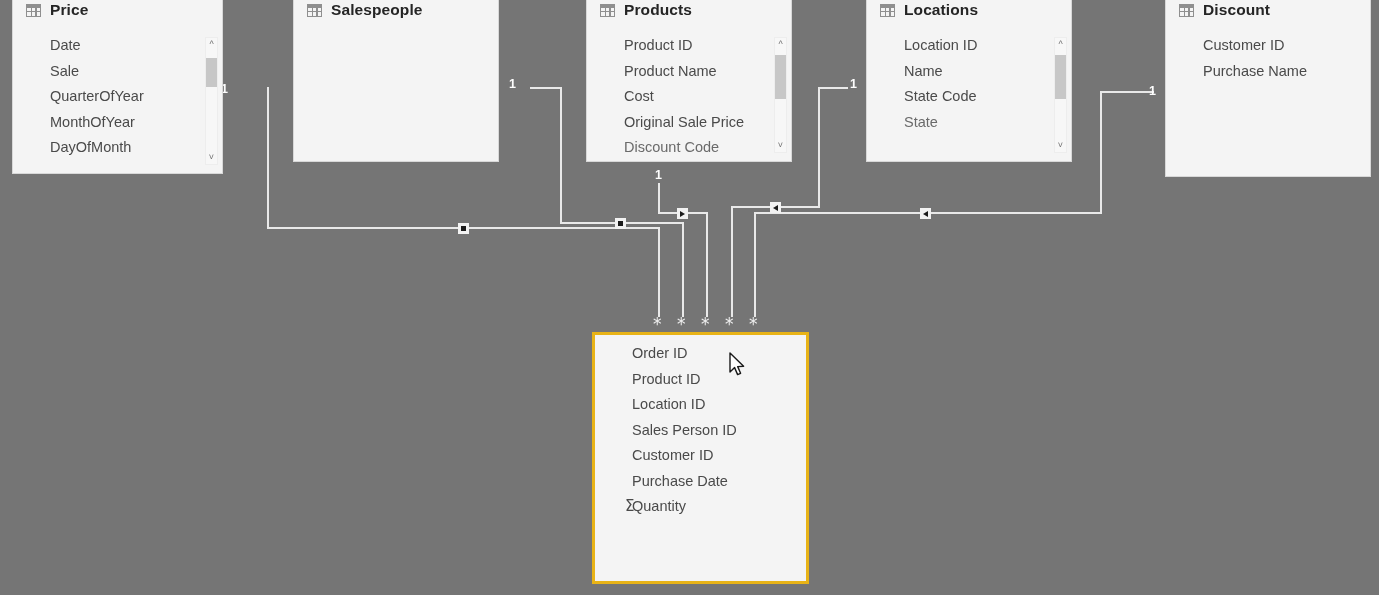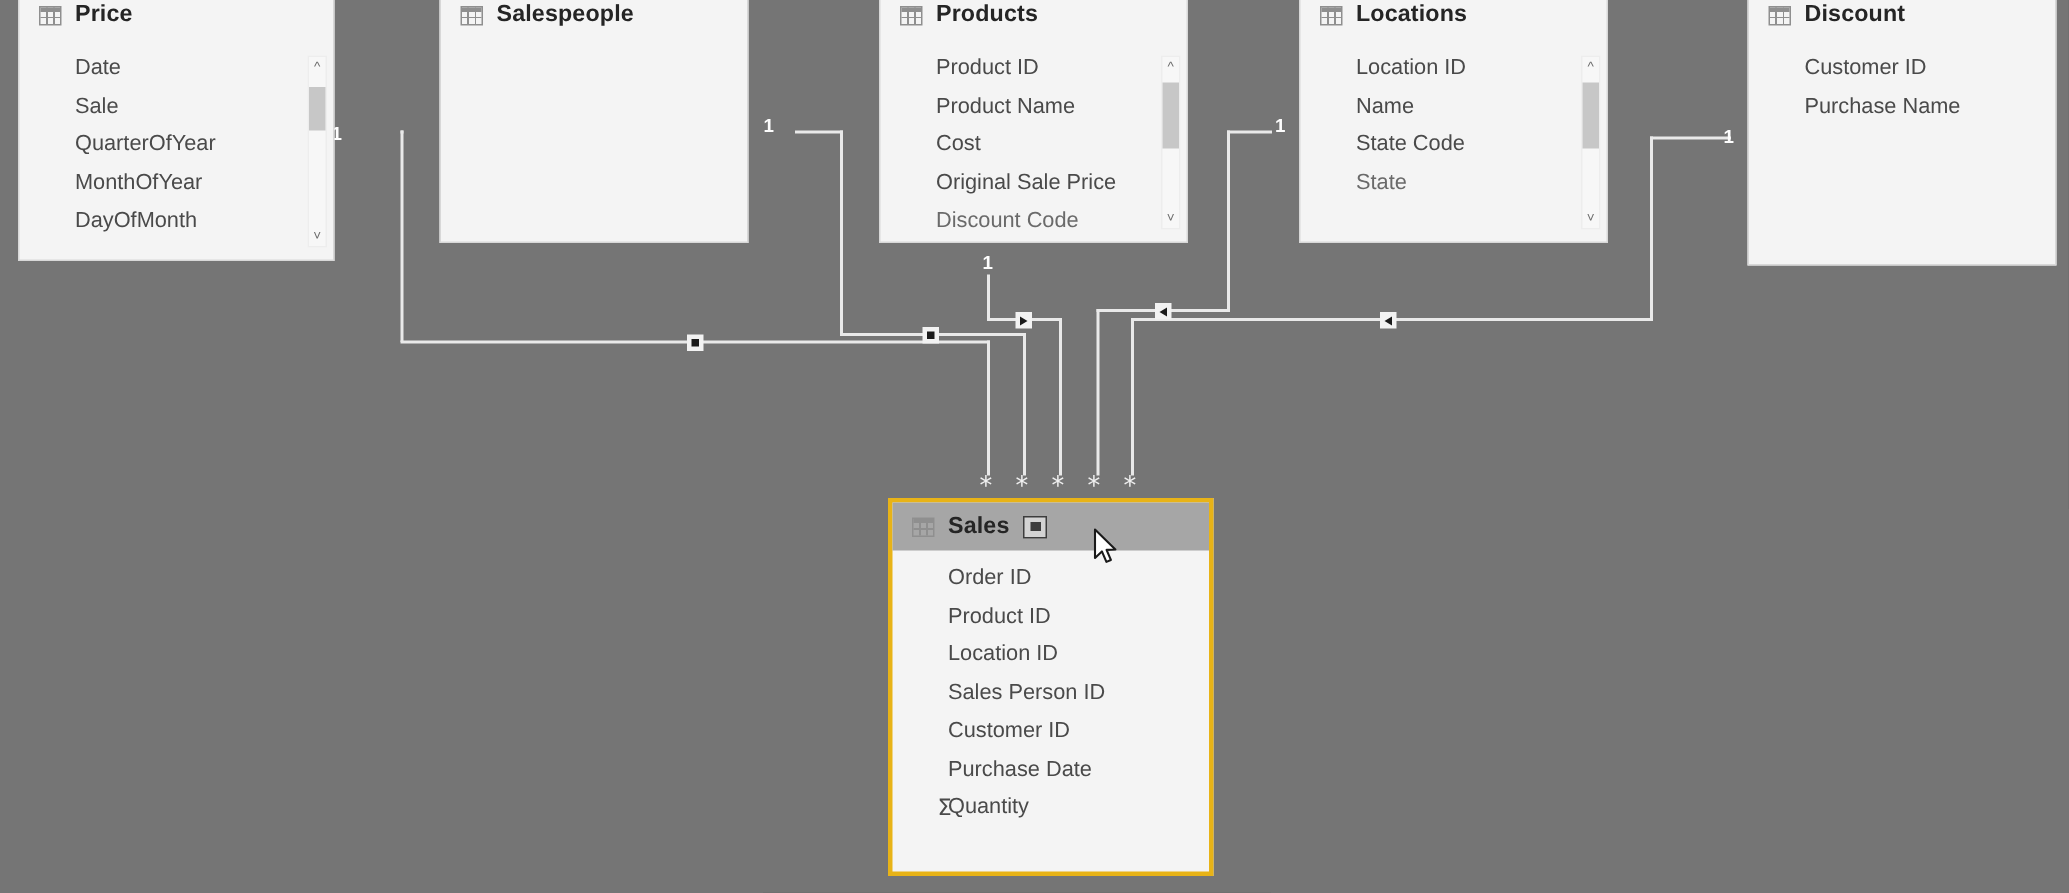--- a/index.html
+++ b/index.html
@@ -310,27 +310,20 @@
       <span class="ico-table"></span>
       <span class="tbl-title">Discount</span>
     </div>
     <div class="tbl-body">
       <div class="fld">Customer ID</div>
       <div class="fld">Purchase Name</div>
     </div>
   </div>
 
   <div id="sales-card" style="left:592px;top:332px;width:217px;height:252px;">
-    <div class="tbl-head">
-      <span class="ico-table"></span>
-      <span class="tbl-title">Sales</span>
-      <span class="expand-btn">
-          <i></i>
-        </span>
-    </div>
     <div class="tbl-body">
       <div class="fld">Order ID</div>
       <div class="fld">Product ID</div>
       <div class="fld">Location ID</div>
       <div class="fld">Sales Person ID</div>
       <div class="fld">Customer ID</div>
       <div class="fld">Purchase Date</div>
       <div class="fld">
         <span class="sigma">Σ</span>
         <span>Quantity</span>

